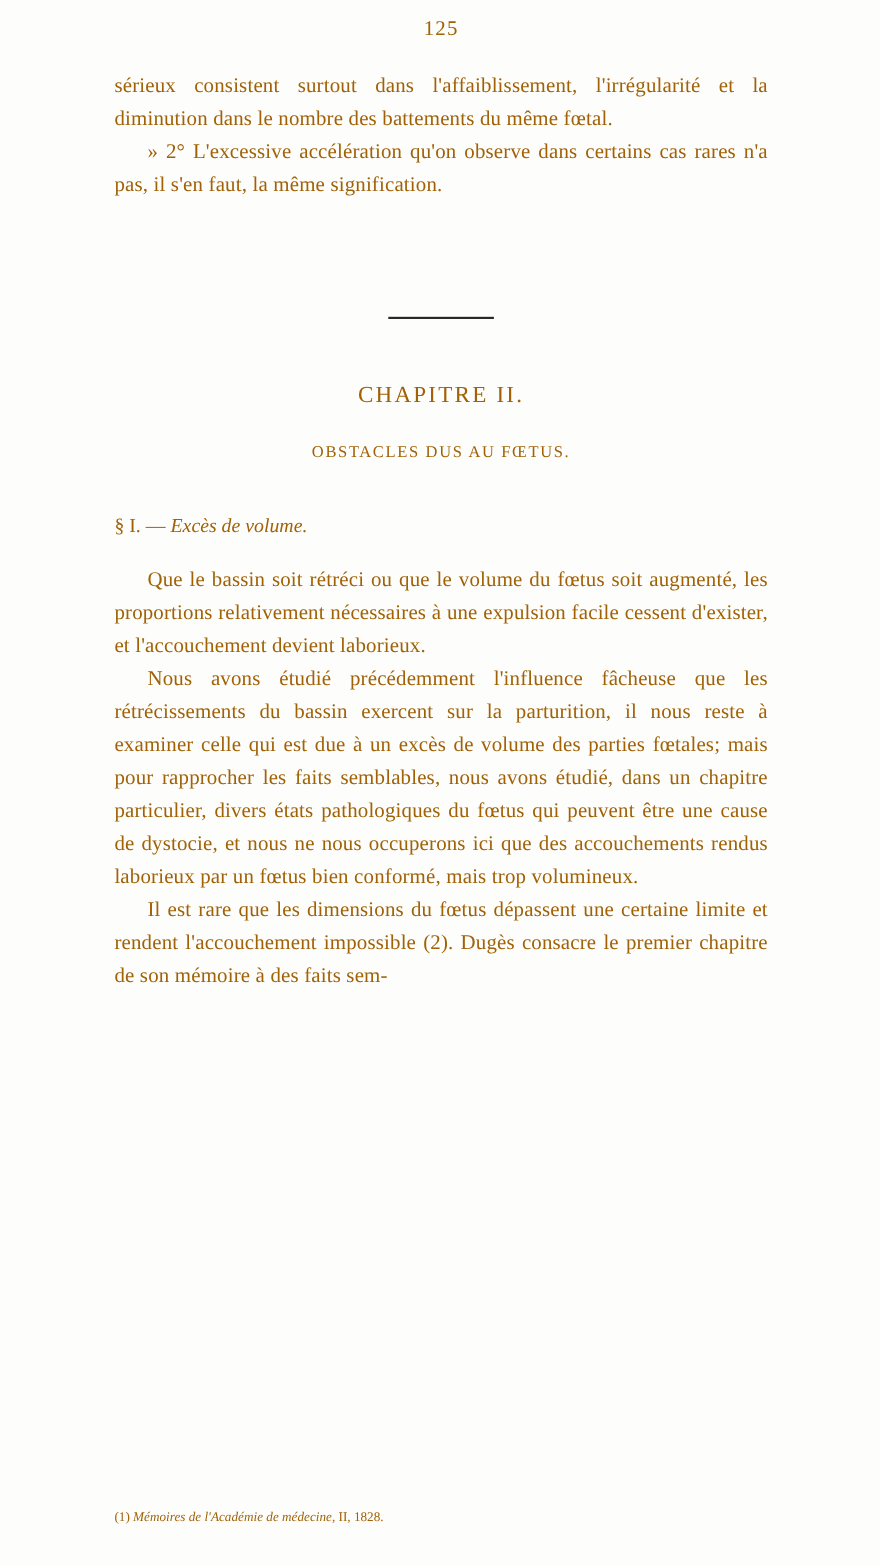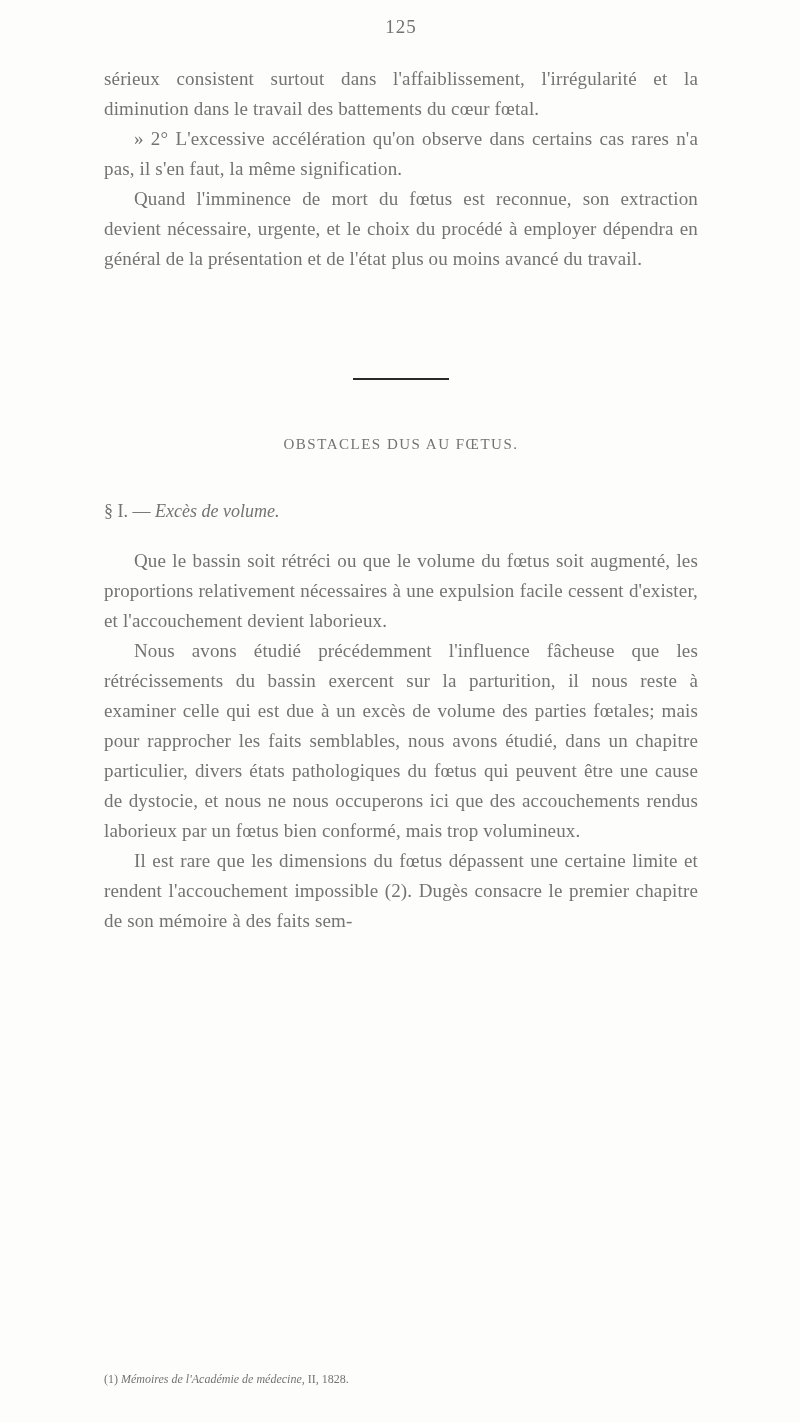--- a/index.html
+++ b/index.html
@@ -6,21 +6,21 @@
     margin: 0;
     padding: 0;
     background: #e9e7e2;
   }
   .page {
     position: relative;
     width: 800px;
     height: 1423px;
     margin: 0 auto;
     background: #fdfdfb;
-    color: #737373;
+    color: #a16207;
     font-family: "Liberation Serif", "DejaVu Serif", serif;
     overflow: hidden;
   }
   .content {
     position: absolute;
     left: 104px;
     top: 16px;
     width: 594px;
   }
   .page-number {
@@ -85,28 +85,28 @@
   }
 </style>
 </head>
 <body>
 
 <div class="page">
   <div class="content">
 
     <div class="page-number">125</div>
 
-    <p class="body-par continuation">sérieux consistent surtout dans l'affaiblissement, l'irrégularité et la diminution dans le travail des battements du cœur fœtal.</p>
+    <p class="body-par continuation">sérieux consistent surtout dans l'affaiblissement, l'irrégularité et la diminution dans le nombre des battements du même fœtal.</p>
 
     <p class="body-par">» 2° L'excessive accélération qu'on observe dans certains cas rares n'a pas, il s'en faut, la même signification.</p>
 
-    <p class="body-par">Quand l'imminence de mort du fœtus est reconnue, son extraction devient nécessaire, urgente, et le choix du procédé à employer dépendra en général de la présentation et de l'état plus ou moins avancé du travail.</p>
 
     <div class="separator"></div>
 
+    <h2 class="chapter-title">CHAPITRE II.</h2>
 
     <h3 class="chapter-subtitle">OBSTACLES DUS AU FŒTUS.</h3>
 
     <div class="section-heading"><span>§ I. — </span><em>Excès de volume.</em></div>
 
     <div class="section-body">
       <p class="body-par">Que le bassin soit rétréci ou que le volume du fœtus soit augmenté, les proportions relativement nécessaires à une expulsion facile cessent d'exister, et l'accouchement devient laborieux.</p>
 
       <p class="body-par">Nous avons étudié précédemment l'influence fâcheuse que les rétrécissements du bassin exercent sur la parturition, il nous reste à examiner celle qui est due à un excès de volume des parties fœtales; mais pour rapprocher les faits semblables, nous avons étudié, dans un chapitre particulier, divers états pathologiques du fœtus qui peuvent être une cause de dystocie, et nous ne nous occuperons ici que des accouchements rendus laborieux par un fœtus bien conformé, mais trop volumineux.</p>
 

